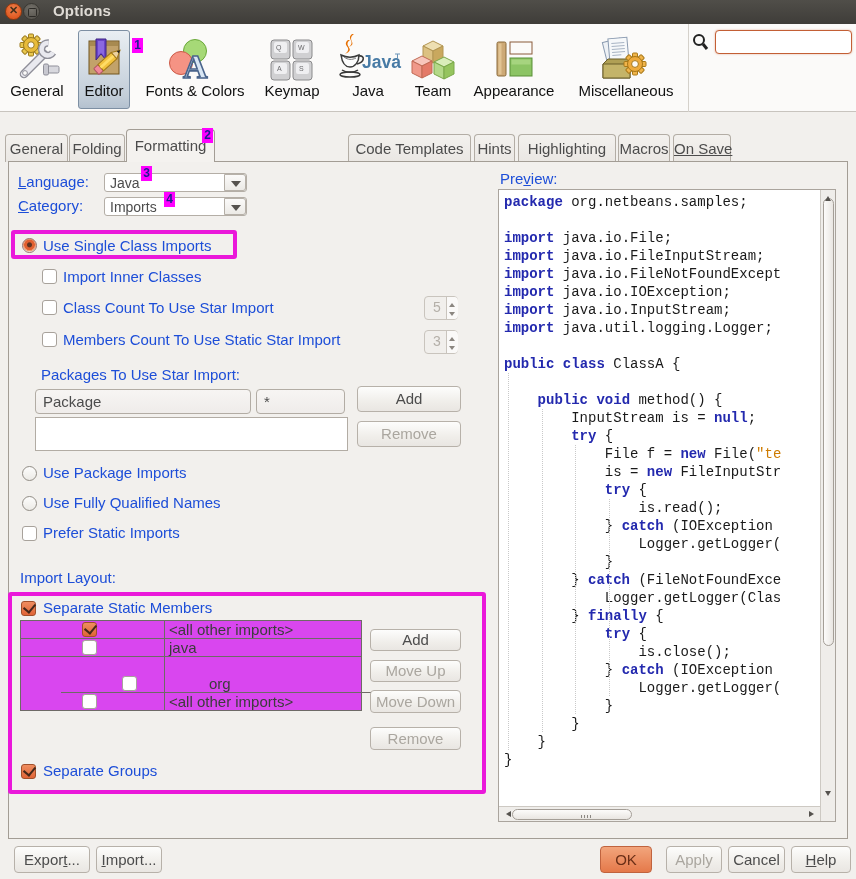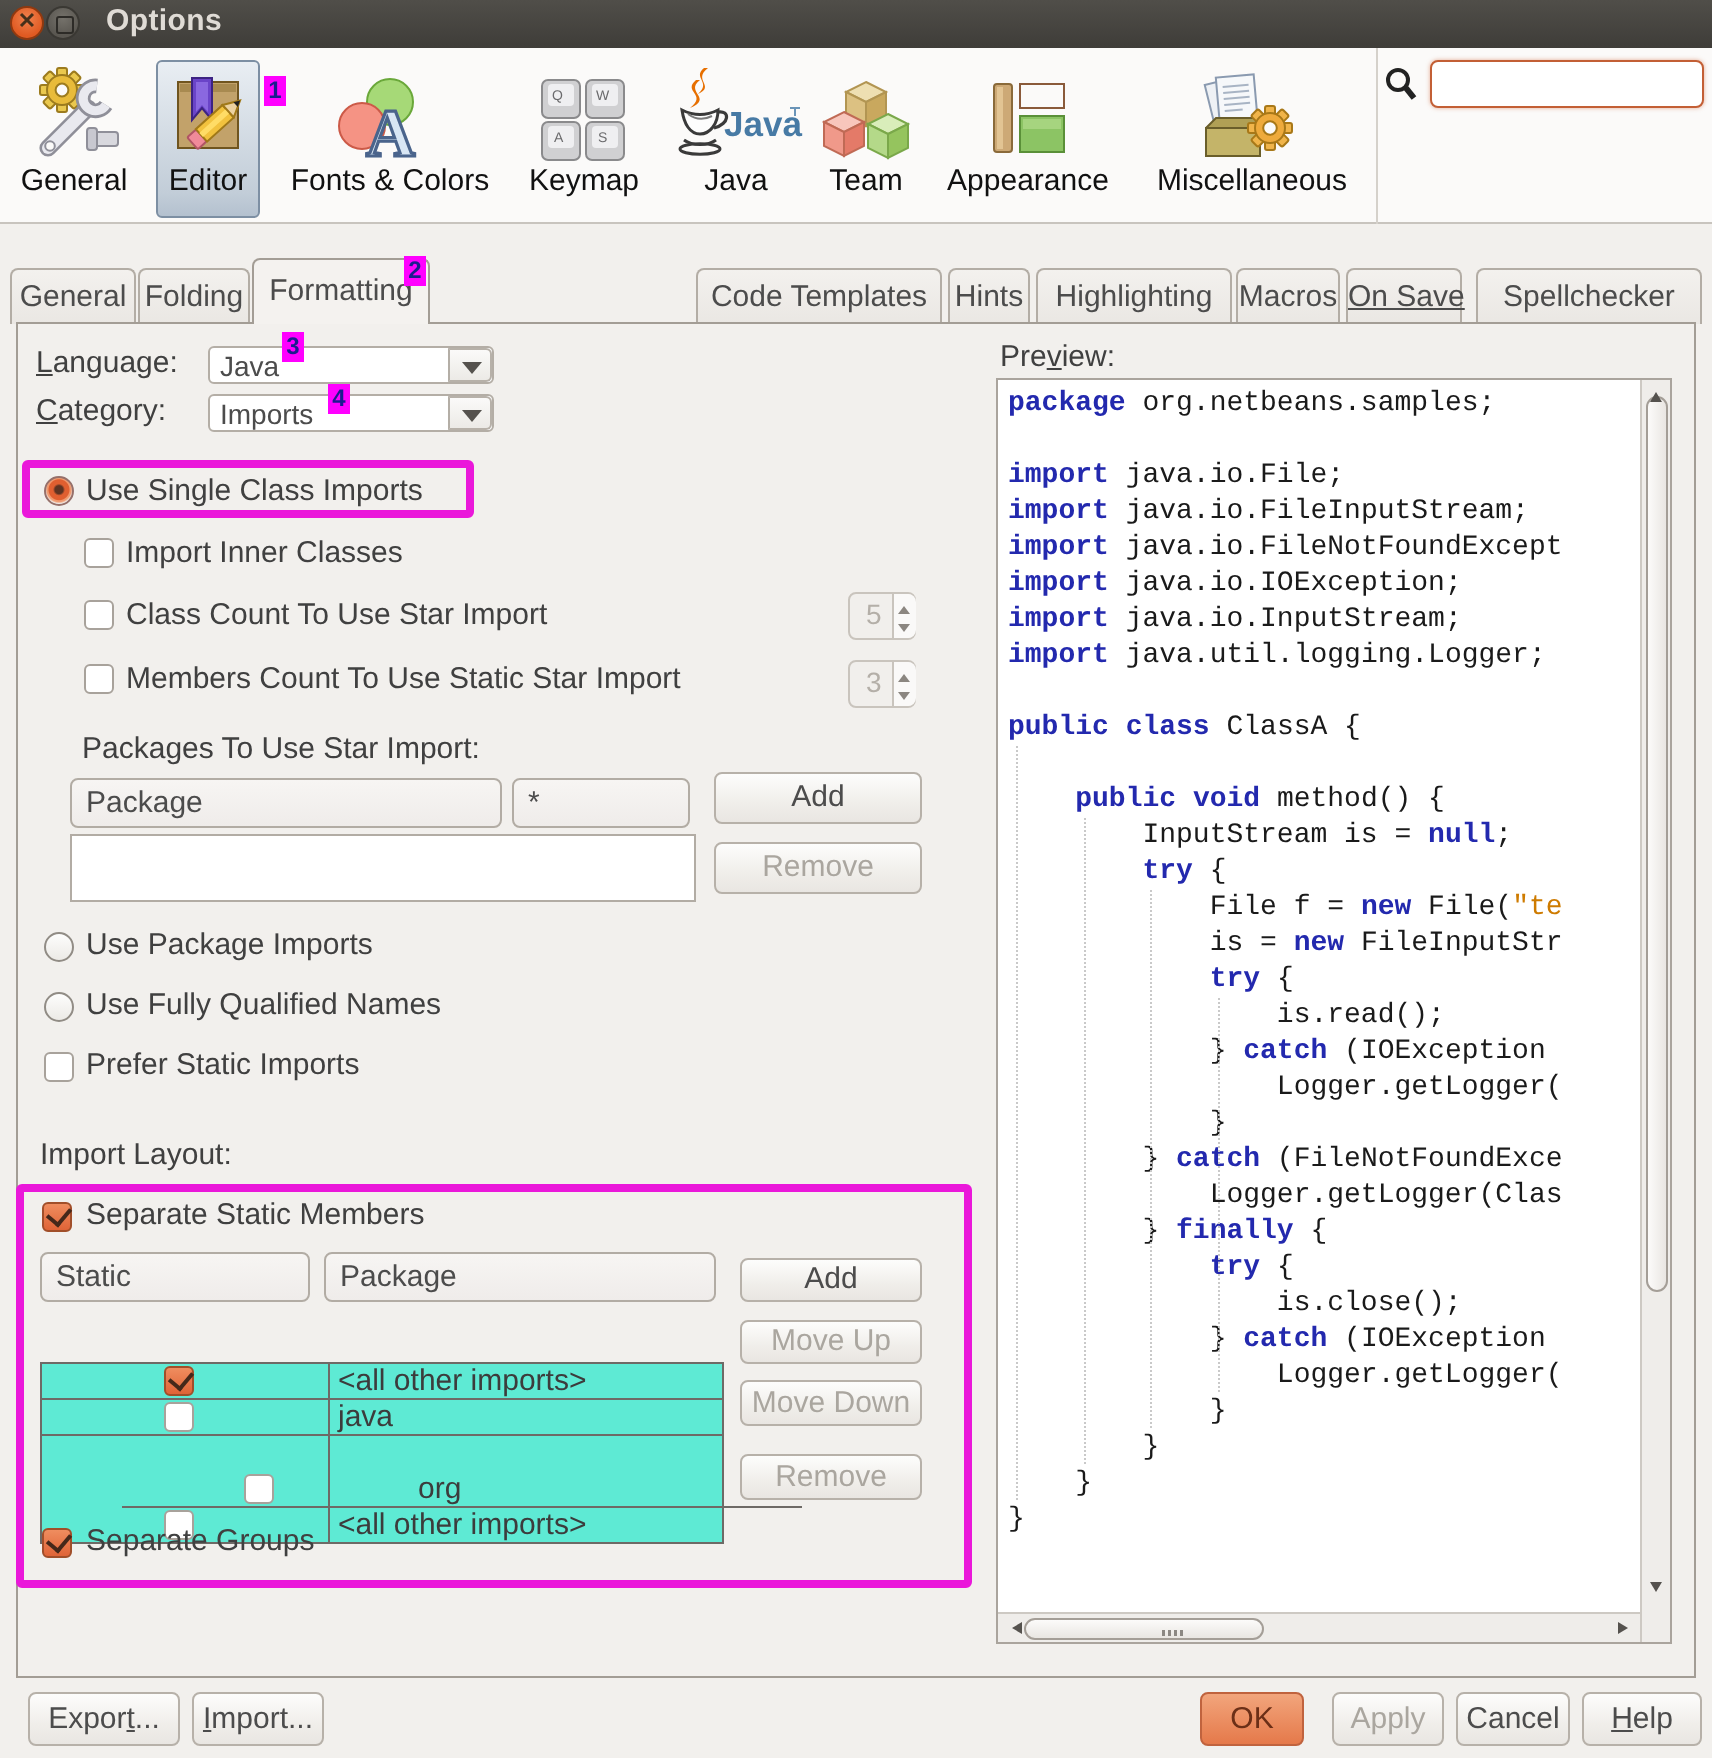--- a/index.html
+++ b/index.html
@@ -30,38 +30,38 @@
 #search-field { position:absolute; left:715px; top:6px; width:137px; height:24px; background:#fff; border:1px solid #c35f35; border-radius:4px; box-shadow:0 0 2px rgba(205,95,50,0.5); }
 
 
 #tabrow { position:absolute; left:0; top:112px; width:856px; height:50px; }
 .tab { position:absolute; bottom:0; height:28px; background:linear-gradient(#f3f1ee,#eae7e3); border:1px solid #b3ada5; border-bottom:none;
   border-radius:4px 4px 0 0; font-size:15px; color:#4c4c4c; text-align:center; line-height:27px; white-space:nowrap; }
 .tab.active { height:33px; background:#f4f2ef; border-color:#a39d95; line-height:31px; z-index:5; }
 #panelborder { position:absolute; left:8px; top:161px; width:840px; height:678px; border:1px solid #a39d95; background:#f2f0ed; }
 
 
-.ctl-label { position:absolute; font-size:15px; color:#404040; margin-top:-2px; }
+.ctl-label { position:absolute; font-size:15px; color:#1d4ed8; margin-top:-2px; }
 .combo { position:absolute; width:143px; height:19px; background:#fff; border:1px solid #b4aea6; border-radius:3px; font-size:14px; color:#4c4c4c; }
 .combo .txt { position:absolute; left:5px; top:1px; }
 .combo .btn { position:absolute; right:0; top:0; width:22px; height:17px; background:linear-gradient(#fbfaf9,#eceae6); border-left:1px solid #b4aea6; border-radius:0 3px 3px 0; }
 .combo .btn:before { content:""; position:absolute; left:6px; top:6px; border:5px solid transparent; border-top:6px solid #55524e; }
 .checkbox { position:absolute; width:15px; height:15px; background:#fff; border:1px solid #a8a29b; border-radius:3px; }
 .checkbox.checked { background:linear-gradient(#ef8d5f,#e06437); border:1px solid #a14f2a; }
 .checkbox.checked:before { content:""; position:absolute; left:2px; top:1px; width:9px; height:6px; border-left:2.4px solid #45281a; border-bottom:2.4px solid #45281a; transform:rotate(-50deg); }
 .radio { position:absolute; width:15px; height:15px; border-radius:50%; background:linear-gradient(#fdfdfc,#eceae6); border:1px solid #918c85; }
 .radio.sel { background:radial-gradient(circle at 50% 45%, #5e3322 0 2px, #e05f30 3px 5px, #ef9a70 5.5px 6px, #f4f2ef 7px); border:1px solid #96706a; }
 .hl { position:absolute; border:4px solid #ea18da; border-radius:3px; }
 .btn { position:absolute; background:linear-gradient(#fdfdfc,#f0eeea 60%,#e9e6e2); border:1px solid #b7b1a9; border-radius:4px; font-size:15px; color:#4c4c4c; text-align:center; }
 .btn.disabled { color:#aaa69f; }
 .hdrfield { position:absolute; height:25px; background:linear-gradient(#f7f5f3,#efecea); border:1px solid #b2aca4; border-radius:4px; font-size:15px; color:#4c4c4c; }
 .hdrfield span { position:absolute; left:7px; top:3px; }
 
 
-#imptable { position:absolute; left:20px; top:681px; width:342px; height:91px; background:#5eead4; border:1px solid #6e6a66; }
+#imptable { position:absolute; left:20px; top:620px; width:342px; height:91px; background:#d946ef; border:1px solid #6e6a66; }
 #imptable .row { position:absolute; left:0; width:340px; height:18px; border-bottom:1px solid #6e6a66; }
 #imptable .colsep { position:absolute; left:143px; top:0; width:1px; height:89px; background:#6e6a66; }
 #imptable .pkg { position:absolute; left:148px; top:0; font-size:15px; color:#3c3c3c; }
 
 
 #preview { position:absolute; left:498px; top:189px; width:338px; height:633px; background:#fff; border:1px solid #aaa49d; overflow:hidden; }
 #codeclip { position:absolute; left:0; top:0; width:282px; height:616px; overflow:hidden; }
 #code { position:absolute; left:5px; top:3px; font-family:"Liberation Mono", monospace; font-size:14px; line-height:18px; white-space:pre; color:#1a1a1a; }
 #code .k { color:#2329ae; font-weight:bold; }
 #code .s { color:#ce7b00; }
@@ -243,21 +243,20 @@
 
 <div id="tabrow">
   <div class="tab" style="left:5px; width:63px;">General</div>
   <div class="tab" style="left:69px; width:56px;">Folding</div>
   <div class="tab active" style="left:126px; width:89px;">Formatting</div>
   <div class="tab" style="left:348px; width:123px;">Code Templates</div>
   <div class="tab" style="left:474px; width:41px;">Hints</div>
   <div class="tab" style="left:518px; width:98px;">Highlighting</div>
   <div class="tab" style="left:618px; width:52px;">Macros</div>
   <div class="tab" style="left:673px; width:58px;text-decoration:underline;">On Save</div>
-  <div class="tab" style="left:738px; width:113px;">Spellchecker</div>
   <div class="badge" style="left:202px; top:16px;">2</div>
 </div>
 <div id="panelborder"></div>
 
 <div class="ctl-label" style="left:18px; top:175px;"><u>L</u>anguage:</div>
 <div class="ctl-label" style="left:18px; top:199px;"><u>C</u>ategory:</div>
 <div class="combo" style="left:104px; top:173px;">
     <span class="txt">Java</span>
     <span class="btn"></span>
   </div>

